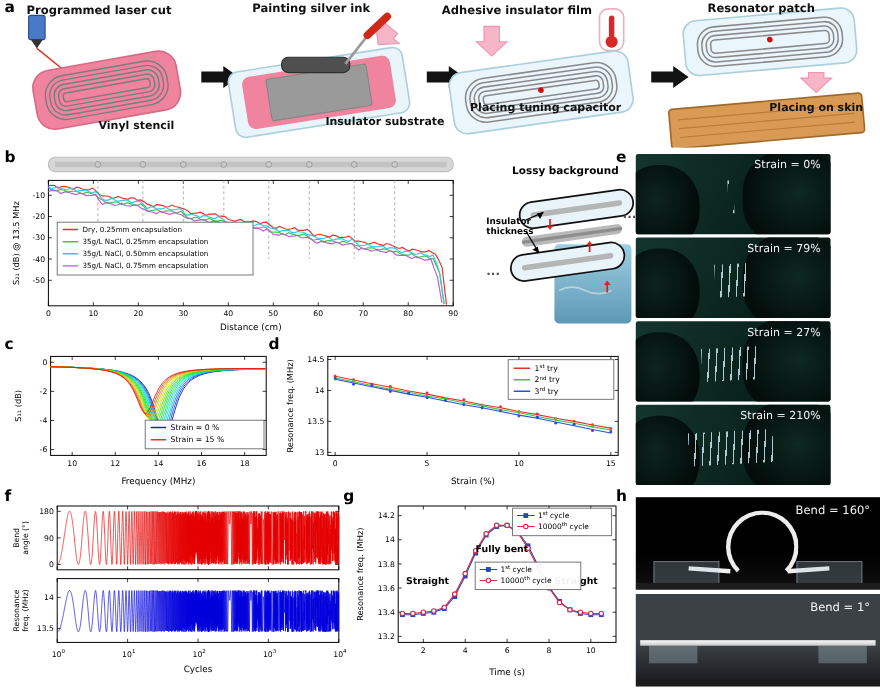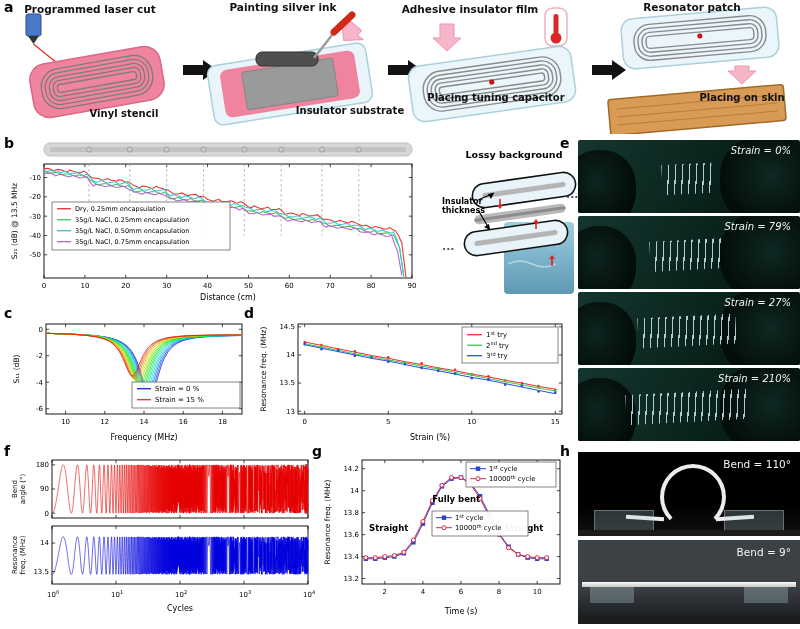--- a/index.html
+++ b/index.html
@@ -8,22 +8,22 @@
   .abs{position:absolute;}
   svg{display:block;}
   svg text{fill:#000;}
   .plab{position:absolute;font-size:14px;font-weight:bold;color:#000;line-height:1;}
   .at{font-size:10.5px;font-weight:bold;text-anchor:middle;fill:#111;}
   .ac{font-size:10px;font-weight:bold;text-anchor:middle;fill:#111;}
   .t-lossy{font-size:9.5px;font-weight:bold;text-anchor:middle;}
   .t-thick{font-size:8px;font-weight:bold;}
   .t-dots{font-size:11px;font-weight:bold;fill:#555;}
   
-  .ephoto{position:relative;width:222px;height:73px;margin-bottom:3px;border-radius:2px;overflow:hidden;
-          background:linear-gradient(115deg,#14362e 0%,#0a241d 55%,#041209 100%);font-style:italic;}
+  .ephoto{position:relative;width:177px;height:73px;margin-bottom:3px;border-radius:2px;overflow:hidden;
+          background:linear-gradient(115deg,#14362e 0%,#0a241d 55%,#041209 100%);}
   .fl{position:absolute;left:-14px;top:10px;width:72px;height:78px;border-radius:46%;
       background:radial-gradient(ellipse at 45% 40%,#0d241f,#020b08 72%);}
   .fr{position:absolute;right:-12px;top:-4px;width:92px;height:88px;border-radius:44%;
       background:radial-gradient(ellipse at 55% 45%,#0e2822,#030d0a 70%);}
   .stripes{position:absolute;top:24px;height:30px;transform:rotate(-3deg);
       background:repeating-linear-gradient(96deg,rgba(205,232,242,.85) 0,rgba(205,232,242,.85) 1.2px,transparent 1.2px,transparent 7px);}
   .ephoto:nth-child(1) .stripes{left:84px;right:88px;}
   .ephoto:nth-child(2) .stripes{left:72px;right:76px;}
   .ephoto:nth-child(3) .stripes{left:60px;right:64px;}
   .ephoto:nth-child(4) .stripes{left:48px;right:52px;}
@@ -573,24 +573,24 @@
     </svg>
 
   <div class="abs" style="left:578px;top:452px">
     <div class="hphoto">
       <div class="arc"></div>
       <div class="tailL"></div>
       <div class="tailR"></div>
       <div class="blk blkL"></div>
       <div class="blk blkR"></div>
       <div class="floor"></div>
-      <div class="hlabel">Bend = 110°</div>
+      <div class="hlabel">Bend = 160°</div>
     </div>
     <div class="hphoto hphoto2">
       <div class="strip2"></div>
       <div class="sup2 supL"></div>
       <div class="sup2 supR"></div>
       <div class="floor"></div>
-      <div class="hlabel">Bend = 9°</div>
+      <div class="hlabel">Bend = 1°</div>
     </div>
   </div>
 
 </div>
 
 </body></html>

